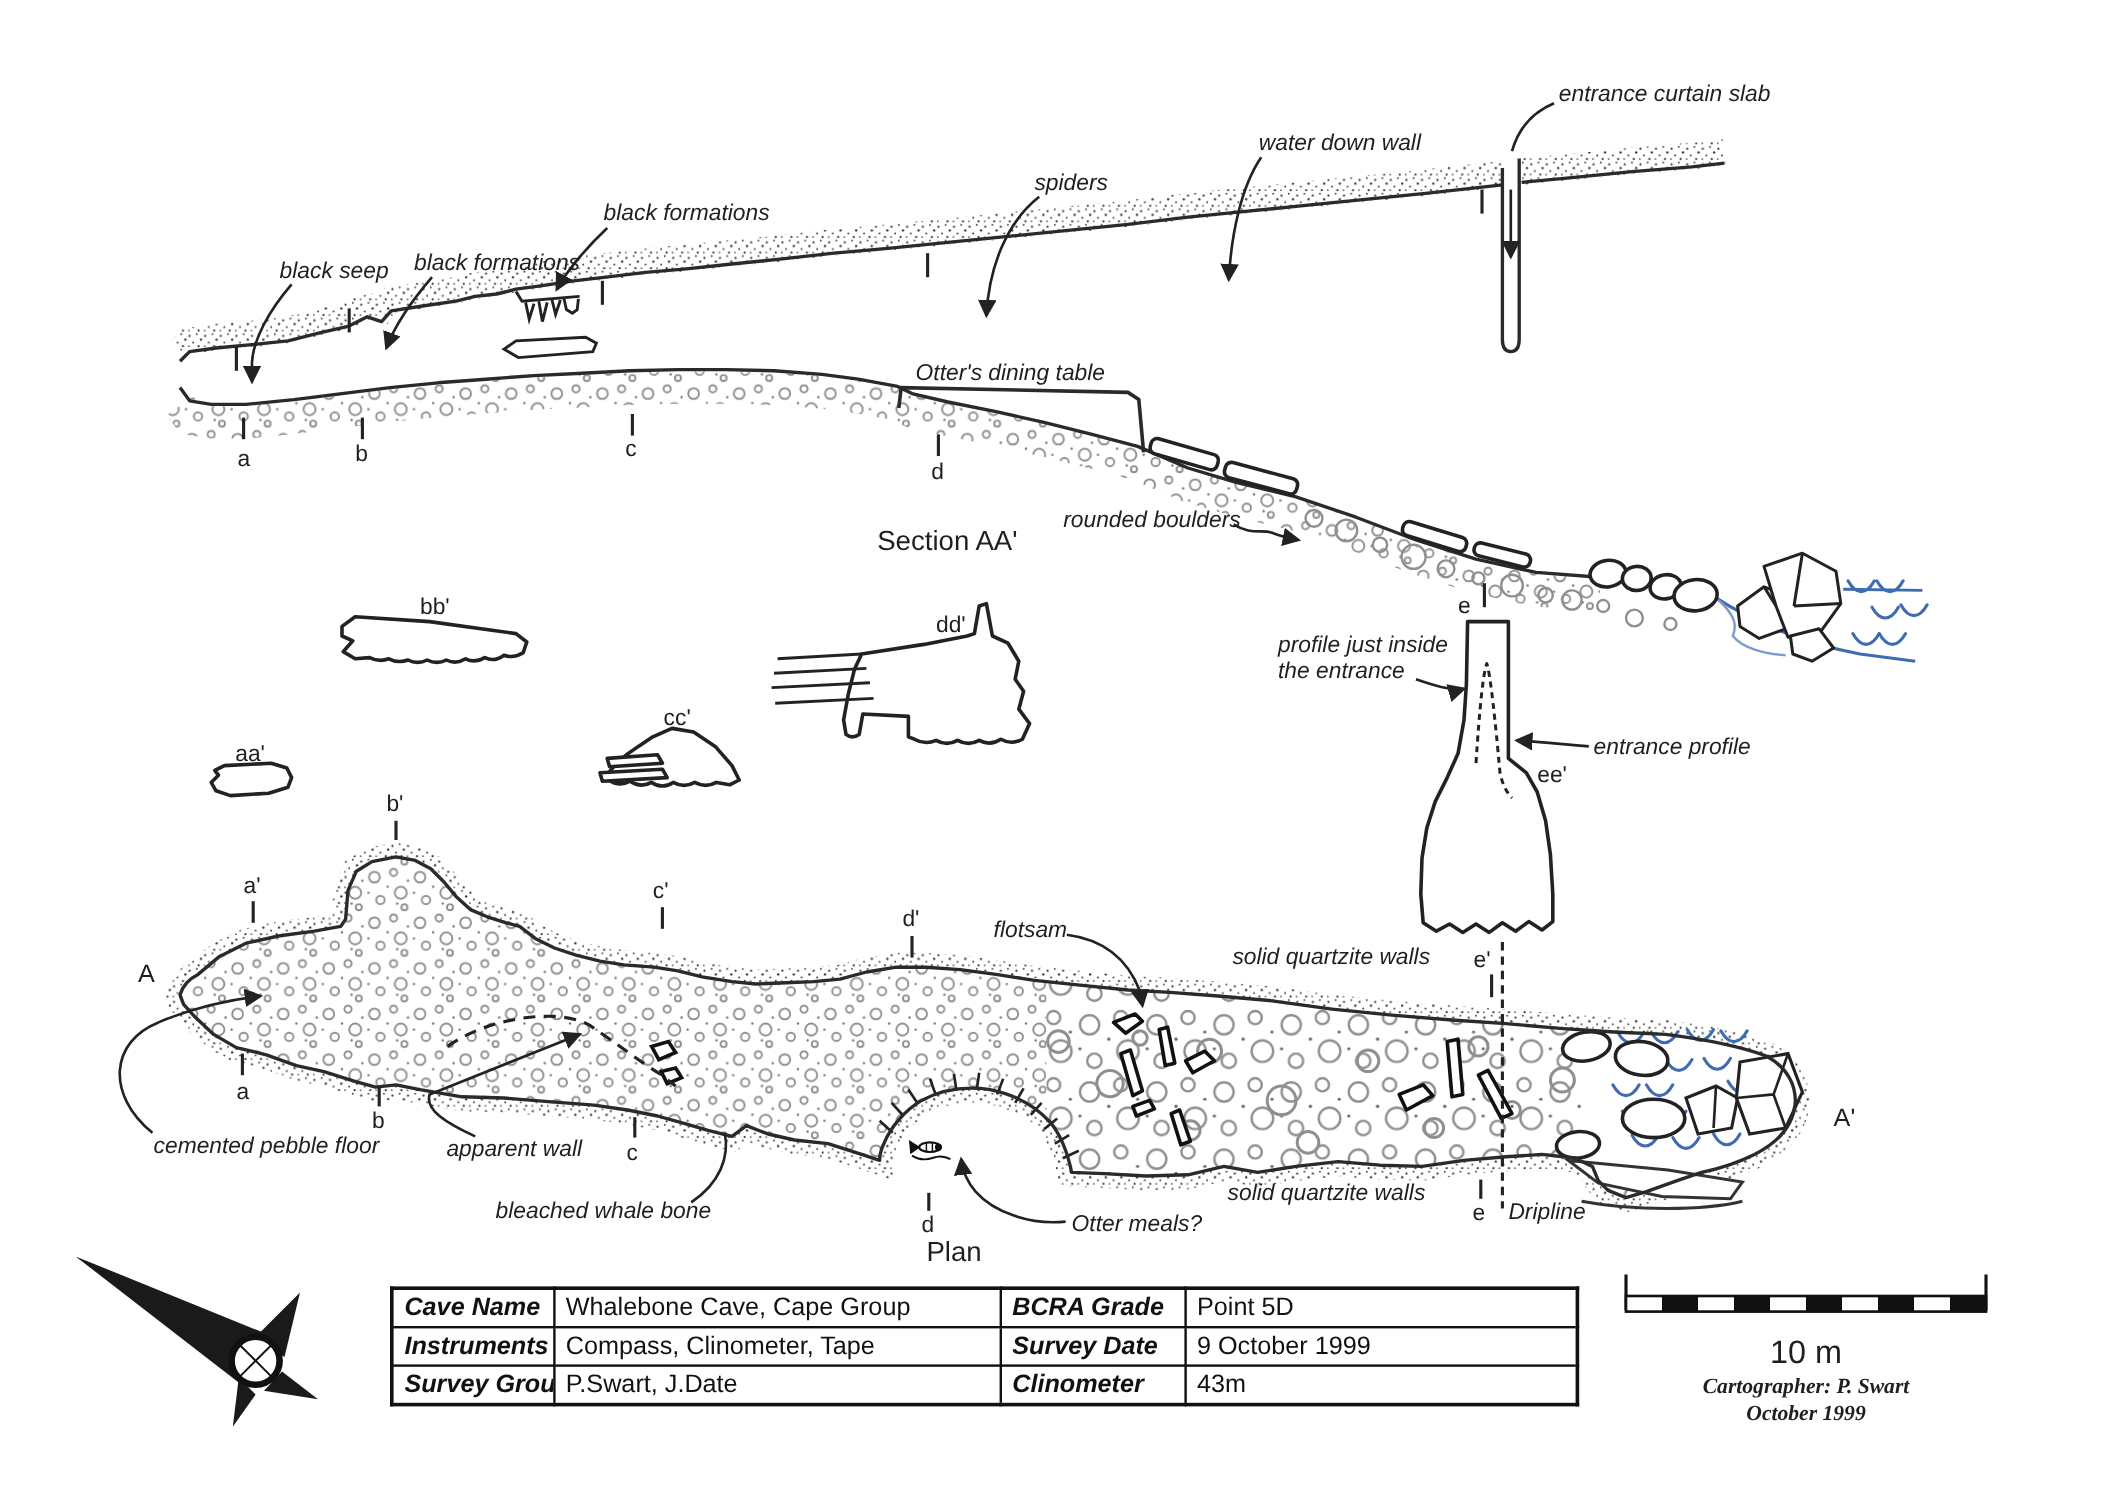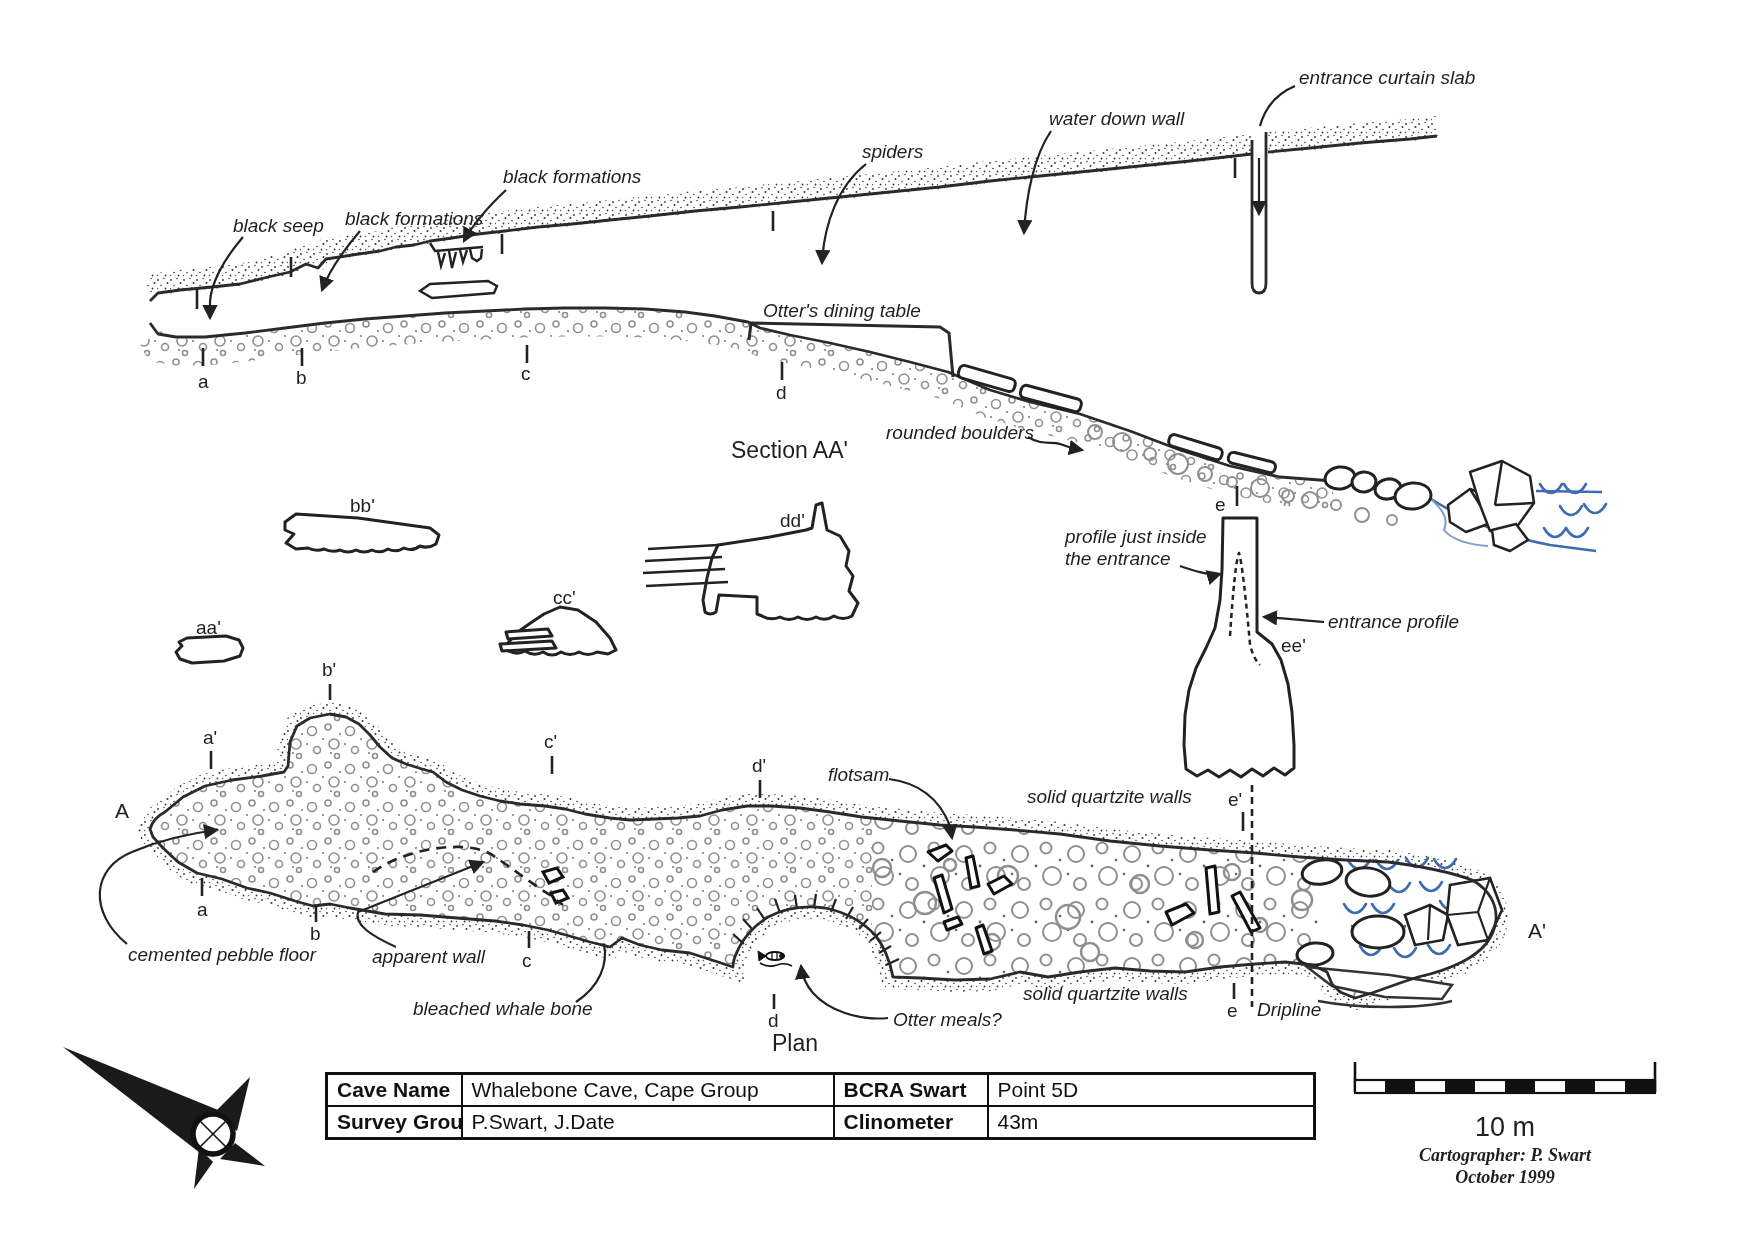--- a/index.html
+++ b/index.html
@@ -9,21 +9,21 @@
   .lbl{font:italic 19px "Liberation Sans",sans-serif;}
   .sta{font:19px "Liberation Sans",sans-serif;}
   .ttl{font:23px "Liberation Sans",sans-serif;}
   .big{font:21px "Liberation Sans",sans-serif;}
   .scaleTxt{font:27px "Liberation Sans",sans-serif;}
   .credit{font:italic 600 18px "Liberation Serif",serif;}
   table.info{position:absolute;left:325px;top:1072px;width:988px;border-collapse:collapse;
              background:#fff;table-layout:fixed;border:3px solid #111;}
   table.info td{border:2px solid #111;height:30px;padding:0 9px;white-space:nowrap;
                 font:21px "Liberation Sans",sans-serif;color:#111;overflow:hidden;}
-  table.info td.k{font-weight:bold;}
+  table.info td.k{font-weight:bold;font-style:italic;}
 </style>
 </head>
 <body>
 
 <div id="page">
 
 <svg width="1753" height="1242" viewBox="0 0 1753 1242">
   <defs>
     <marker id="arr" viewBox="0 0 10 10" refX="8.5" refY="5" markerWidth="7" markerHeight="7" orient="auto">
       <path d="M0,0 L10,5 L0,10 z" fill="#222"></path>
@@ -390,22 +390,28 @@
   <colgroup>
         <col style="width:135px">
         <col style="width:372px">
         <col style="width:154px">
         <col style="width:327px">
       </colgroup>
   <tbody>
         <tr>
     <td class="k">Cave Name</td>
     <td>Whalebone Cave, Cape Group</td>
-    <td class="k">BCRA Swart</td>
+    <td class="k">BCRA Grade</td>
     <td>Point 5D</td>
+  </tr>
+  <tr>
+    <td class="k">Instruments</td>
+    <td>Compass, Clinometer, Tape</td>
+    <td class="k">Survey Date</td>
+    <td>9 October 1999</td>
   </tr>
   <tr>
     <td class="k">Survey Group</td>
     <td>P.Swart, J.Date</td>
     <td class="k">Clinometer</td>
     <td>43m</td>
   </tr>
 </tbody>
     </table>
 

